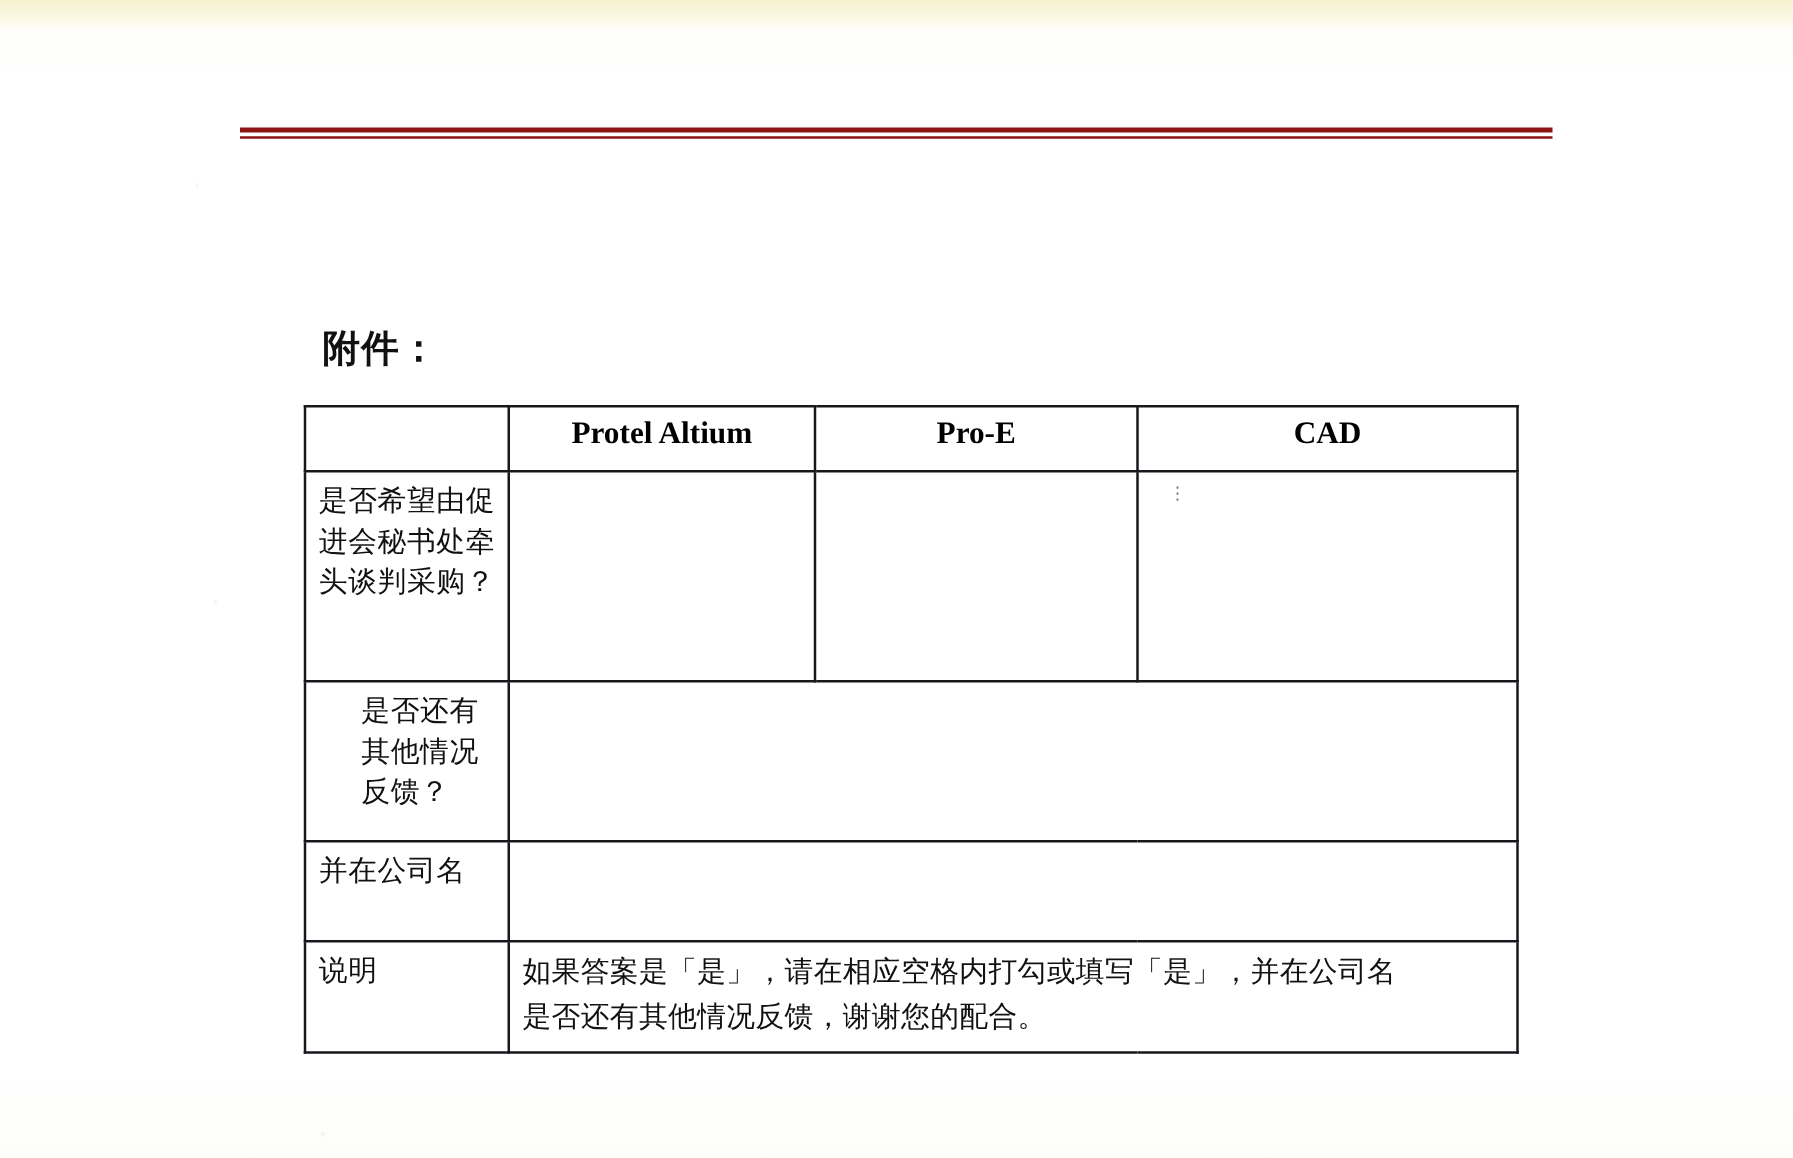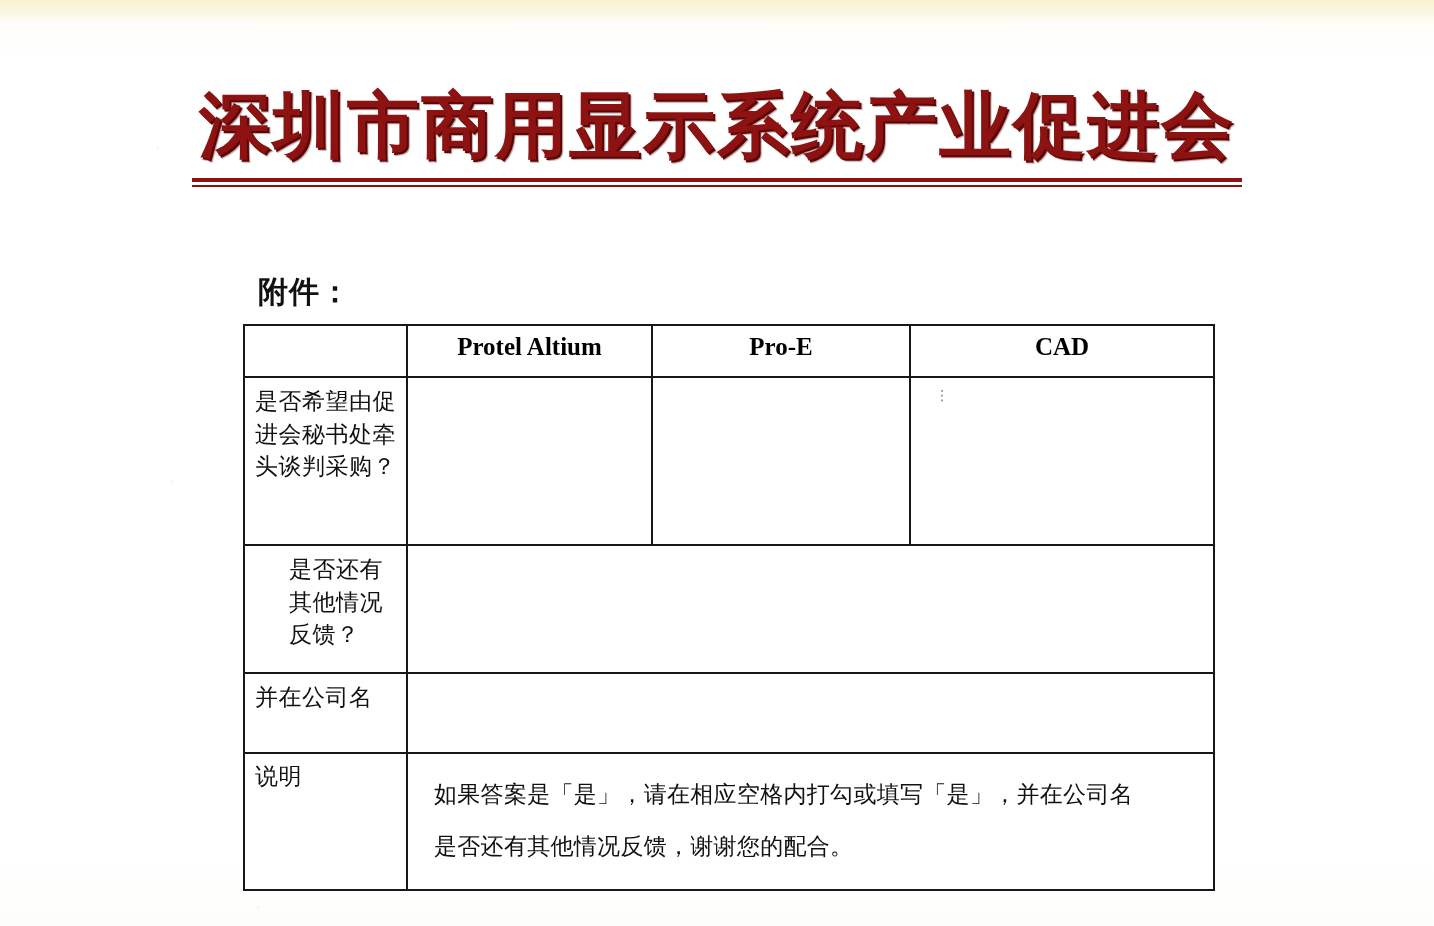--- a/index.html
+++ b/index.html
@@ -62,21 +62,21 @@
     margin: 14px auto 0 auto;
     border-top: 4px solid #8d1212;
     border-bottom: 2px solid #8d1212;
     height: 3px;
   }
 
   
   .attach-label {
     position: absolute;
     left: 258px;
-    top: 272px;
+    top: 259px;
     font-family: "DejaVu Sans", sans-serif;
     font-size: 30px;
     font-weight: 600;
     color: #111;
     letter-spacing: 1px;
   }
 
   
   .form-table {
     position: absolute;
@@ -131,21 +131,21 @@
     letter-spacing: 0.5px;
   }
   .note-text {
     font-family: "DejaVu Sans", sans-serif;
     font-size: 23px;
     line-height: 1.55;
     color: #111;
     letter-spacing: 0.3px;
     padding-left: 12px;
   }
-  .note-text p { margin: 16px; }
+  .note-text p { margin: 0; }
 
   .faint-dots {
     position: absolute;
     left: 935px;
     top: 392px;
     width: 4px;
     height: 20px;
     color: #777;
     font-size: 14px;
     line-height: 7px;
@@ -153,21 +153,20 @@
   }
 </style>
 </head>
 <body>
 
 <div class="page">
   <div class="top-stripe"></div>
   <div class="scan-noise"></div>
 
   <div class="masthead">
-    <div class="masthead-title">深圳市商用显示系统产业促进会</div>
     <div class="masthead-rule"></div>
   </div>
 
   <div class="attach-label">附件：</div>
 
   <table class="form-table">
     <colgroup>
       <col class="col-label">
       <col class="col-a">
       <col class="col-b">

